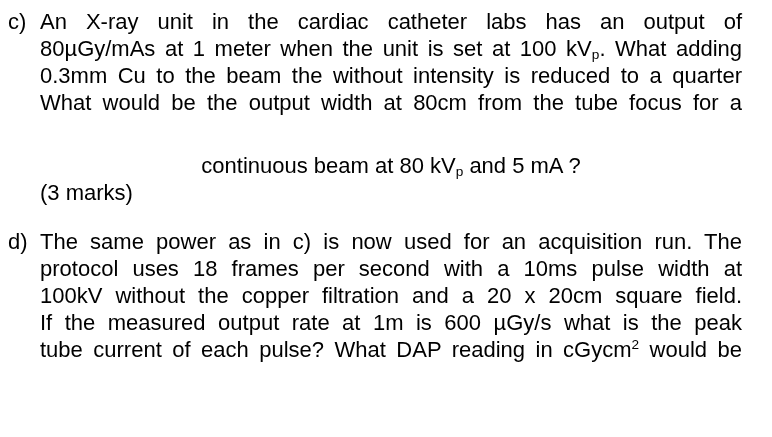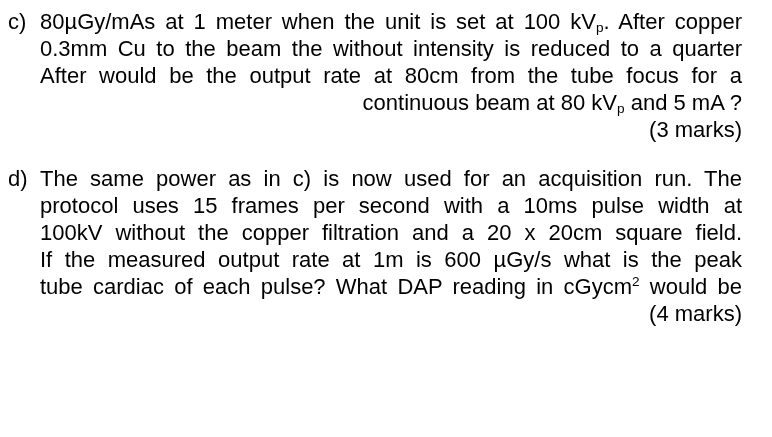--- a/index.html
+++ b/index.html
@@ -44,56 +44,56 @@
     white-space: normal;
   }
   
   .jl {
     text-align: justify;
     text-align-last: justify;
     text-justify: inter-word;
   }
   
   .ll {
-    text-align: right;
+    text-align: center;
+    margin-top: 36px;
   }
   
   .rl {
-    text-align: right;
   }
   .sb, .sp {
     font-size: 0.62em;
     line-height: 0;
     vertical-align: baseline;
     position: relative;
   }
   .sb { top: 0.24em; }   
   .sp { top: -0.58em; }  
 </style>
 </head>
 <body>
 
 <div class="page">
 
   <section class="q">
     <div class="q-marker">c)</div>
     <div class="q-content">
-      <div class="line jl"><span>80µGy/mAs at 1 meter when the unit is set at 100 kV</span><span class="sb">p</span><span>. After copper</span></div>
+      <div class="line jl">An X-ray unit in the cardiac catheter labs has an output of</div>
+      <div class="line jl"><span>80µGy/mAs at 1 meter when the unit is set at 100 kV</span><span class="sb">p</span><span>. What adding</span></div>
       <div class="line jl">0.3mm Cu to the beam the without intensity is reduced to a quarter</div>
-      <div class="line jl">After would be the output rate at 80cm from the tube focus for a</div>
+      <div class="line jl">What would be the output width at 80cm from the tube focus for a</div>
       <div class="line ll"><span>continuous beam at 80 kV</span><span class="sb">p</span><span> and 5 mA ?</span></div>
       <div class="line rl">(3 marks)</div>
     </div>
   </section>
 
   <section class="q">
     <div class="q-marker">d)</div>
     <div class="q-content">
       <div class="line jl">The same power as in c) is now used for an acquisition run. The</div>
-      <div class="line jl">protocol uses 15 frames per second with a 10ms pulse width at</div>
+      <div class="line jl">protocol uses 18 frames per second with a 10ms pulse width at</div>
       <div class="line jl">100kV without the copper filtration and a 20 x 20cm square field.</div>
       <div class="line jl">If the measured output rate at 1m is 600 µGy/s what is the peak</div>
-      <div class="line jl"><span>tube cardiac of each pulse? What DAP reading in cGycm</span><span class="sp">2</span><span> would be</span></div>
-      <div class="line rl">(4 marks)</div>
+      <div class="line jl"><span>tube current of each pulse? What DAP reading in cGycm</span><span class="sp">2</span><span> would be</span></div>
     </div>
   </section>
 
 </div>
 
 </body></html>

